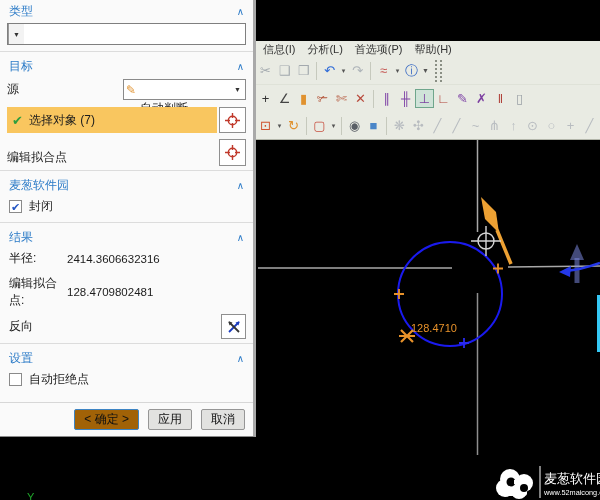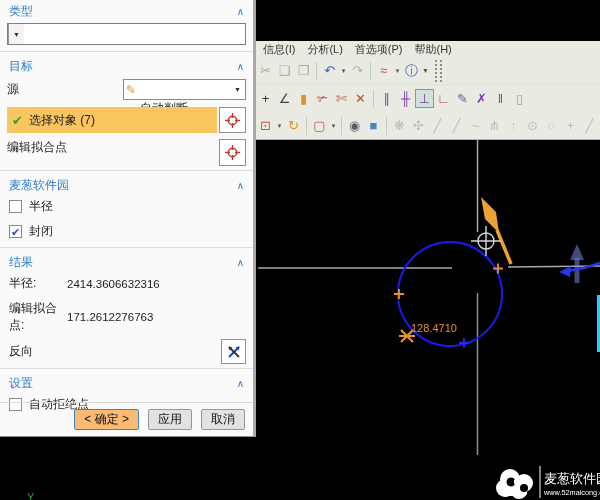--- a/index.html
+++ b/index.html
@@ -47,37 +47,37 @@
   .combo{display:flex;align-items:center;margin-left:auto;width:117px;height:19px;
          border:1px solid #8a8a8a;background:#fff;padding:0 2px;gap:4px;}
   .combo .pencil{color:#e0922f;font-size:12px;}
   .combo .val{flex:1;font-size:12px;margin-top:37px;}
   .combo .cc{font-size:7px;color:#333;padding-right:2px;}
   .sel-row{display:flex;margin:2px 7px;height:26px;}
   .sel-orange{flex:1;display:flex;align-items:center;gap:6px;padding:0 5px;background:#f9c65f;}
   .gcheck{color:#2e9e3e;font-size:13px;font-weight:bold;}
   .tool-btn{width:27px;height:26px;margin-left:2px;border:1px solid #8f8f8f;background:#fff;
             display:flex;align-items:center;justify-content:center;box-sizing:border-box;}
-  .edit-row{display:flex;align-items:flex-start;margin:6px 7px 4px;}
+  .edit-row{display:flex;align-items:flex-end;margin:6px 7px 4px;}
   .edit-row .tool-btn{margin-left:auto;height:27px;}
   .cb-row{display:flex;align-items:center;gap:7px;padding:4px 9px;}
   .cb{width:13px;height:13px;border:1px solid #8a8a8a;background:#fff;font-size:11px;
       line-height:12px;text-align:center;color:#2456c4;box-sizing:border-box;}
   .res-row{display:flex;align-items:center;padding:4px 9px;}
   .rlabel{flex:0 0 58px;}
   .rval{font-size:11.5px;}
   .rev-row{display:flex;align-items:center;padding:1px 7px 1px 9px;}
   .rev-row .tool-btn{margin-left:auto;width:25px;height:25px;}
   .btn-sep{position:absolute;left:0;right:0;bottom:33px;border-top:1px solid #d7d7d7;}
   .btn-row{position:absolute;left:0;right:8px;bottom:6px;display:flex;justify-content:flex-end;
            gap:9px;}
   .dbtn{height:21px;font-size:12px;color:#111;background:#e2e2e0;border:1px solid #969696;
         border-radius:2px;padding:0 9px;display:flex;align-items:center;
         font-family:"Liberation Sans","DejaVu Sans",sans-serif;}
-  .dbtn.ok{background:#fdba74;border-color:#3d84c4;}
+  .dbtn.ok{background:#a16207;border-color:#3d84c4;}
 
   
   #canvas-svg{position:absolute;left:0;top:0;z-index:1;}
 </style>
 </head>
 <body>
 
 <div id="screen">
 
   <svg id="canvas-svg" width="600" height="500">
@@ -249,40 +249,36 @@
         </svg>
       </span>
     </div>
 
     <div class="hsep"></div>
     <div class="sec-h">
       <span>麦葱软件园</span>
       <span class="chev">∧</span>
     </div>
     <div class="cb-row">
-      <span class="cb"></span>
-      <span>半径</span>
-    </div>
-    <div class="cb-row">
       <span class="cb">✔</span>
       <span>封闭</span>
     </div>
 
     <div class="hsep"></div>
     <div class="sec-h">
       <span>结果</span>
       <span class="chev">∧</span>
     </div>
     <div class="res-row">
       <span class="rlabel">半径:</span>
       <span class="rval">2414.3606632316</span>
     </div>
     <div class="res-row">
       <span class="rlabel">编辑拟合点:</span>
-      <span class="rval">171.2612276763</span>
+      <span class="rval">128.4709802481</span>
     </div>
     <div class="rev-row">
       <span>反向</span>
       <span class="tool-btn">
         <svg width="16" height="16">
           <path d="M3,13 L13,3" stroke="#1a3bbf" stroke-width="1.8"></path>
           <polygon points="13.5,2.5 9.5,3.5 12.5,6.5" fill="#1a3bbf"></polygon>
           <path d="M3,3 L13,13" stroke="#333" stroke-width="1.8"></path>
           <polygon points="2.5,2.5 6.5,3.5 3.5,6.5" fill="#333"></polygon>
         </svg>

